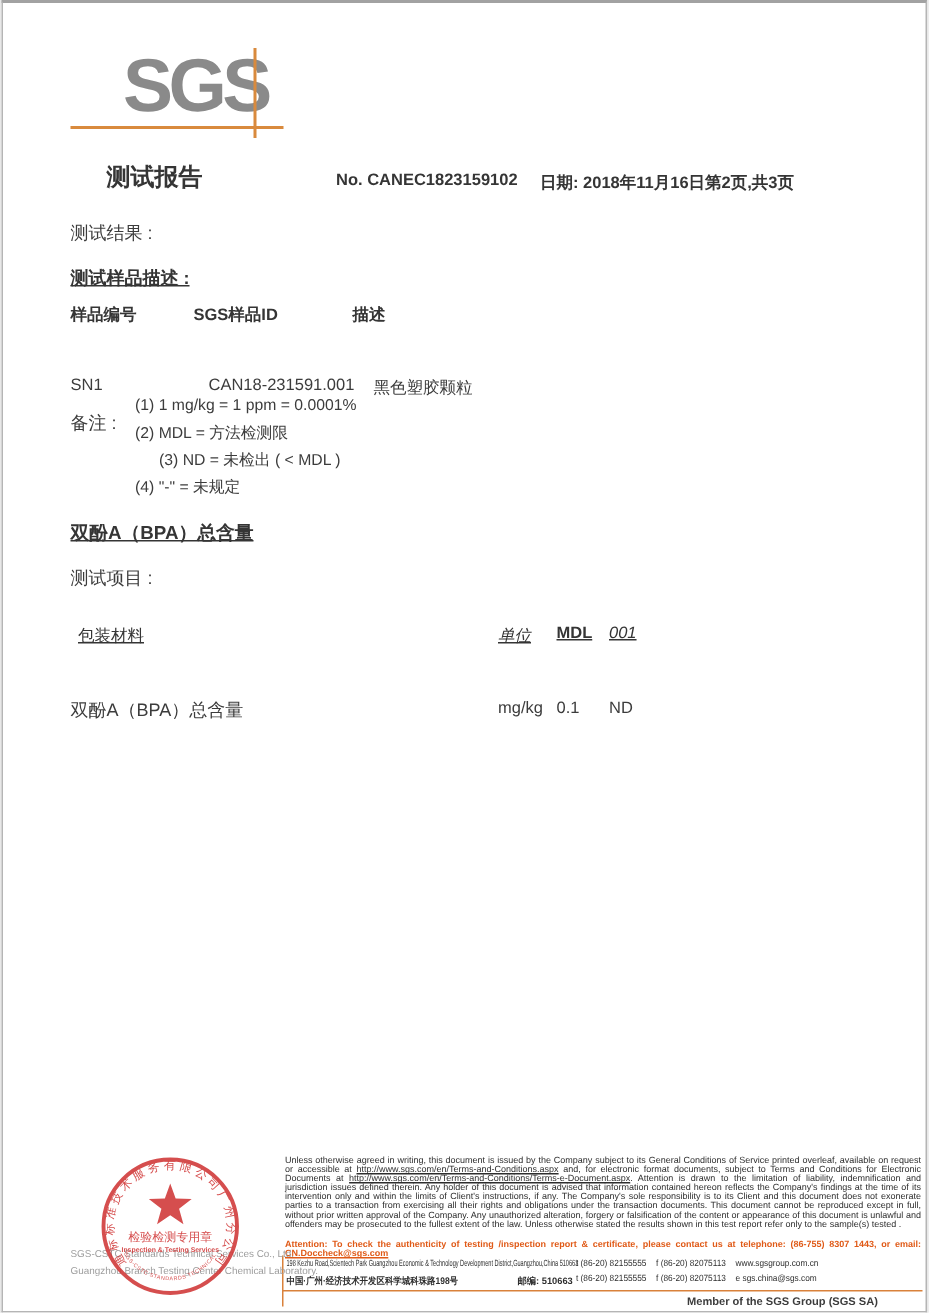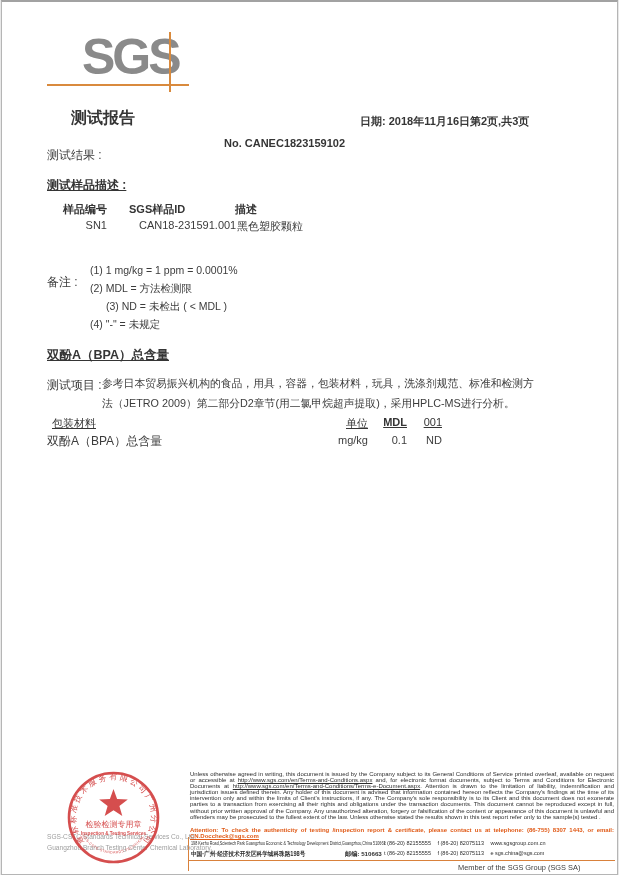--- a/index.html
+++ b/index.html
@@ -15,82 +15,81 @@
     color:#8a8a8a;letter-spacing:-3px;line-height:1;font-family:"Liberation Sans",sans-serif;}
   .logo-hline{position:absolute;left:45px;top:82px;width:142px;height:1.6px;background:#d98a3d;}
   .logo-vline{position:absolute;left:167px;top:30px;width:1.6px;height:60px;background:#d98a3d;}
   
   .title{font-size:16px;font-weight:bold;color:#353535;}
   .hmeta{font-size:11px;font-weight:bold;color:#353535;}
   
   .lbl{font-size:12px;color:#3c3c3c;}
   .lbl-b{font-size:12px;font-weight:bold;color:#353535;}
   .u-head{text-decoration:underline;}
-  .cell{font-size:11px;color:#3c3c3c;}
+  .cell{font-size:11px;color:#3c3c3c;margin-top:32px;}
   .cell-b{font-size:11px;font-weight:bold;color:#353535;}
-  .c{text-align:right;}
+  .c{text-align:left;}
   .note{font-size:10.5px;color:#3c3c3c;}
   .method{position:absolute;left:100px;top:372px;width:436px;font-size:10.8px;
     line-height:19.5px;color:#3c3c3c;white-space:normal;}
   .th{font-size:11px;color:#353535;text-decoration:underline;}
-  .it{}
+  .it{font-style:italic;}
   
   .fineprint{position:absolute;left:188px;top:769px;width:424px;font-size:6px;
     line-height:6.1px;color:#2e2e2e;text-align:justify;white-space:normal;}
   .attention{position:absolute;left:188px;top:825px;width:424px;font-size:6px;
     line-height:6.3px;font-weight:bold;color:#e05a17;text-align:justify;white-space:normal;}
   .attention .u{text-decoration:underline;}
   .fineprint .u{text-decoration:underline;}
   .addr-row{position:absolute;left:189px;width:424px;height:9px;font-size:6px;color:#2e2e2e;}
   .addr-left{position:absolute;left:0;top:0;transform:scaleX(.62);transform-origin:left top;white-space:nowrap;}
   .addr-cn{position:absolute;left:0;top:0;font-size:6.4px;font-weight:bold;white-space:nowrap;transform:scaleX(.88);transform-origin:left top;}
   .postal{position:absolute;left:154px;top:0;font-size:6.2px;font-weight:bold;white-space:nowrap;}
   .contact{position:absolute;left:193px;top:0;display:flex;gap:7px;white-space:nowrap;font-size:6px;transform:scaleX(.92);transform-origin:left top;}
   .gray-co{position:absolute;font-size:6.6px;color:#9e9e9e;white-space:nowrap;z-index:1;}
   .f-vline{position:absolute;left:186px;top:835px;width:1.4px;height:34px;background:#d9813b;}
   .f-hline{position:absolute;left:186px;top:857.5px;width:427px;height:1.5px;background:#d9813b;}
-  .member{position:absolute;left:456px;top:861px;font-size:7.4px;font-weight:normal;color:#3c3c3c;white-space:nowrap;}
+  .member{position:absolute;left:456px;top:861px;font-size:7.4px;font-weight:bold;color:#3c3c3c;white-space:nowrap;}
   .stamp{position:absolute;left:64px;top:768px;width:95px;height:95px;z-index:2;opacity:.88;}
 </style>
 </head>
 <body>
 
 <div class="page">
 
   <div>
     <div class="logo-text">SGS</div>
     <div class="logo-hline"></div>
     <div class="logo-vline"></div>
   </div>
 
   <div class="abs title" style="left:45px;top:106px;margin-left:24px;">测试报告</div>
-  <div class="abs hmeta" style="left:222px;top:112px;margin-top:23px;">No. CANEC1823159102</div>
+  <div class="abs hmeta" style="left:222px;top:112px;">No. CANEC1823159102</div>
   <div class="abs hmeta" style="left:358px;top:112px;">日期: 2018年11月16日</div>
   <div class="abs hmeta" style="left:468px;top:112px;">第2页,共3页</div>
 
   <div class="abs lbl" style="left:45px;top:145px;">测试结果 :</div>
 
   <div class="abs lbl-b u-head" style="left:45px;top:175px;">测试样品描述 :</div>
 
   <div class="abs cell-b c" style="left:45px;top:200px;width:60px;">样品编号</div>
   <div class="abs cell-b" style="left:127px;top:200px;">SGS样品ID</div>
   <div class="abs cell-b" style="left:233px;top:200px;">描述</div>
   <div class="abs cell c" style="left:45px;top:217px;width:60px;">SN1</div>
   <div class="abs cell" style="left:137px;top:217px;">CAN18-231591.001</div>
-  <div class="abs cell" style="left:235px;top:217px;">黑色塑胶颗粒</div>
+  <div class="abs cell" style="left:247px;top:217px;">黑色塑胶颗粒</div>
 
   <div class="abs lbl" style="left:45px;top:244px;margin-top:28px;">备注 :</div>
   <div class="abs note" style="left:88px;top:262px;">(1) 1 mg/kg = 1 ppm = 0.0001%</div>
   <div class="abs note" style="left:88px;top:280px;">(2) MDL = 方法检测限</div>
   <div class="abs note" style="left:104px;top:298px;">(3) ND = 未检出 ( &lt; MDL )</div>
   <div class="abs note" style="left:88px;top:316px;">(4) "-" = 未规定</div>
 
   <div class="abs lbl-b u-head" style="left:45px;top:345px;font-size:12.5px;">双酚A（BPA）总含量</div>
   <div class="abs lbl" style="left:45px;top:375px;">测试项目 :</div>
-  <div class="method">参考日本贸易振兴机构的食品，用具，容器，包装材料，玩具，洗涤剂规范、标准和检测方法（JETRO 2009）第二部分D2章节(用二氯甲烷超声提取)，采用HPLC-MS进行分析。</div>
 
   <div class="abs th" style="left:50px;top:414px;">包装材料</div>
   <div class="abs th it c" style="left:330px;top:414px;width:36px;">单位</div>
   <div class="abs th c" style="left:369px;top:414px;width:36px;font-weight:bold;">MDL</div>
   <div class="abs th it c" style="left:404px;top:414px;width:36px;">001</div>
   <div class="abs cell" style="left:45px;top:431px;font-size:12px;">双酚A（BPA）总含量</div>
   <div class="abs cell c" style="left:330px;top:432px;width:36px;">mg/kg</div>
   <div class="abs cell c" style="left:369px;top:432px;width:36px;">0.1</div>
   <div class="abs cell c" style="left:404px;top:432px;width:36px;">ND</div>
 

